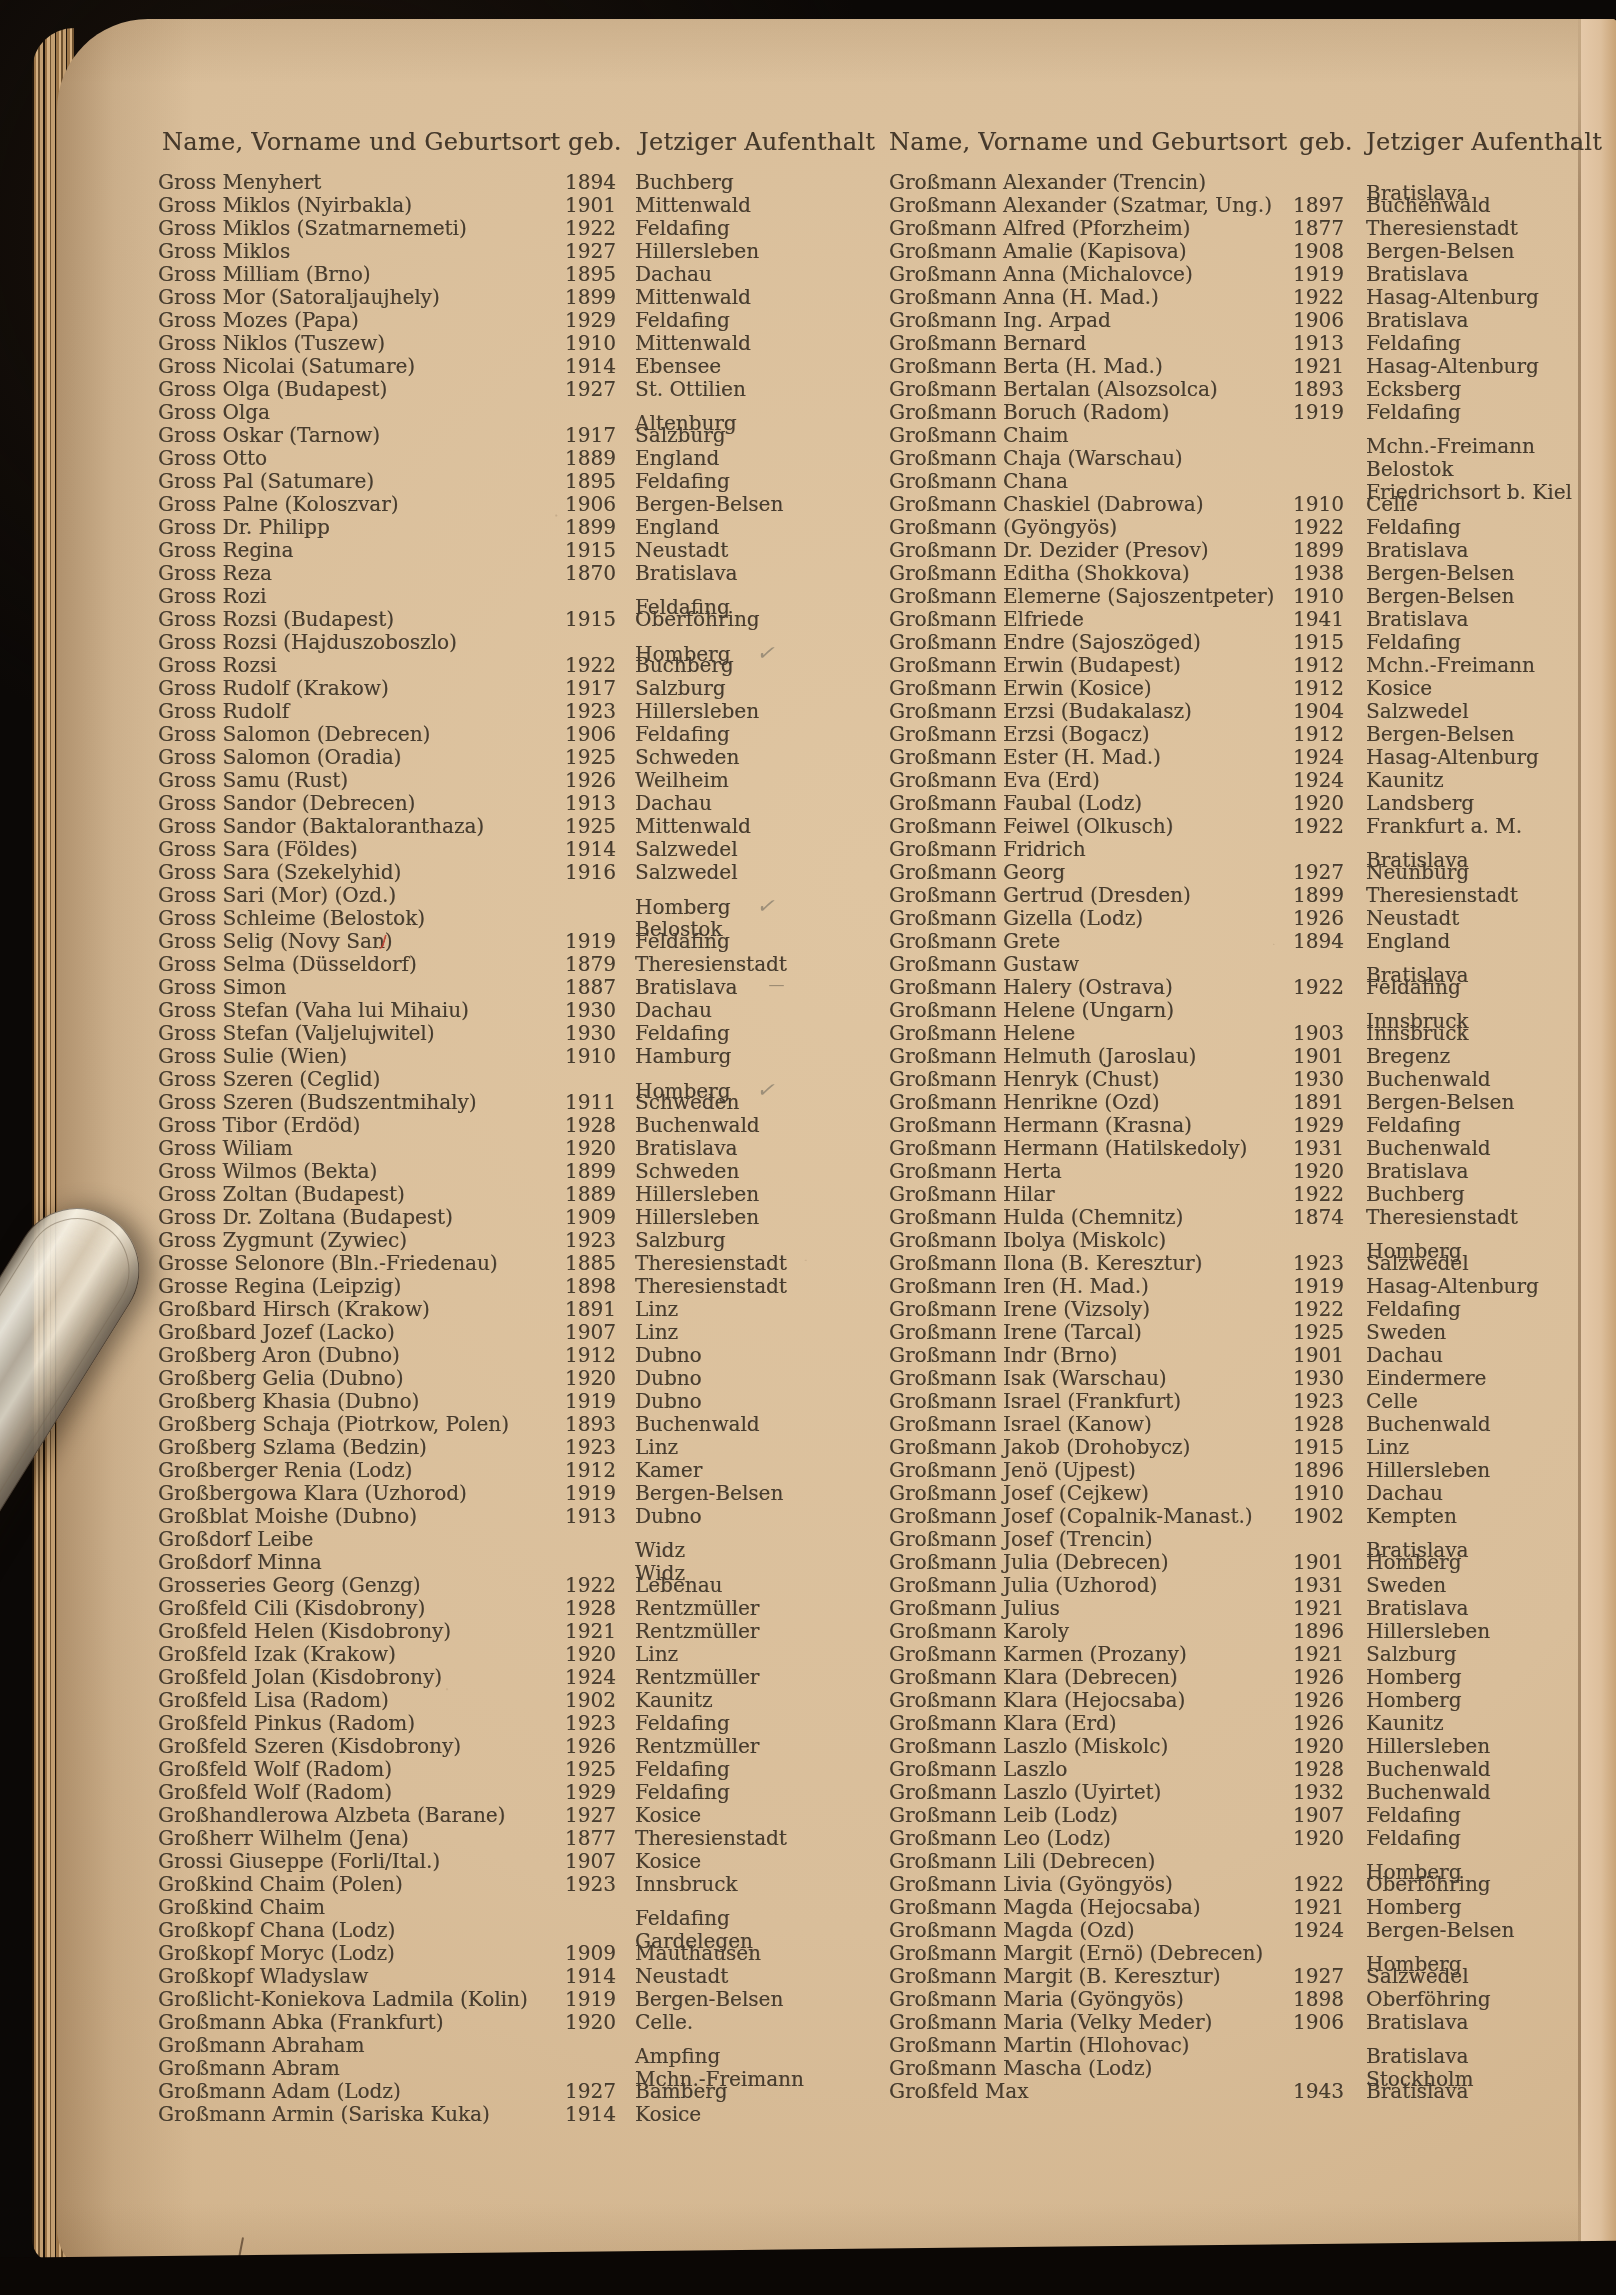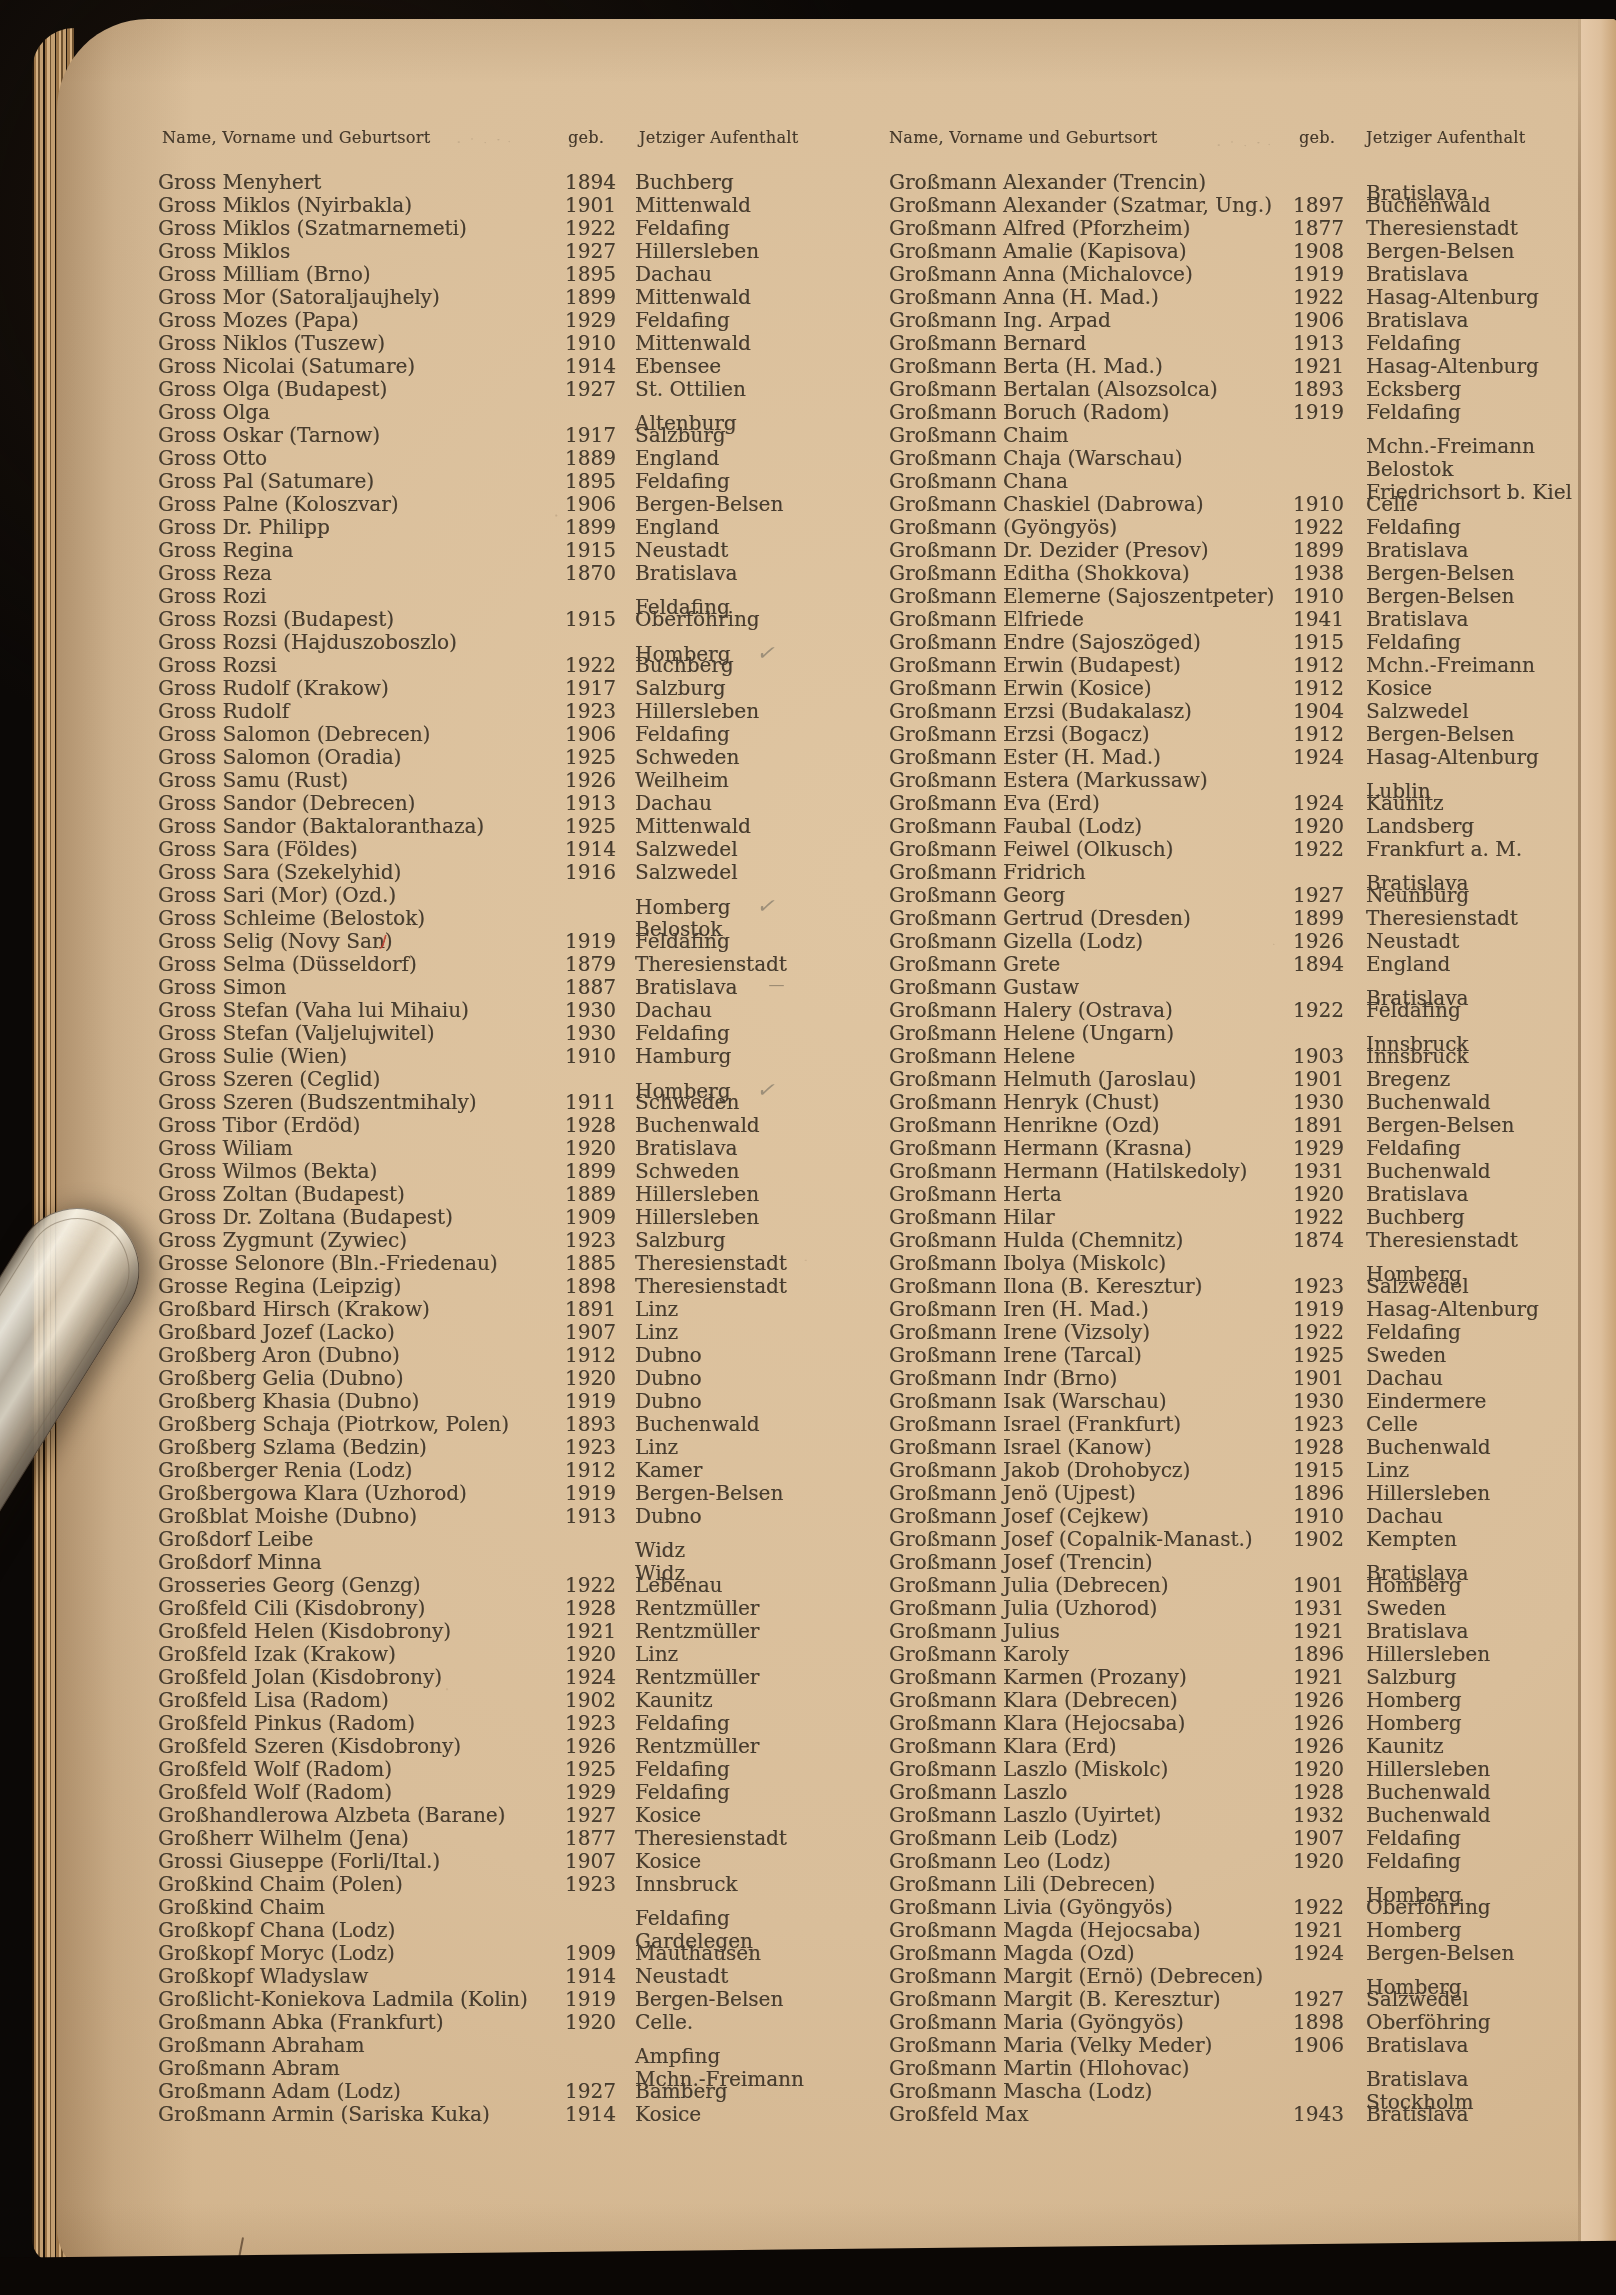--- a/index.html
+++ b/index.html
@@ -75,21 +75,21 @@
       rgba(74,63,50,0.95) 100%);
     border:1.6px solid rgba(58,48,38,0.55);
     box-shadow:6.5px 9.7px 24px rgba(18,10,4,0.45), inset 0 0 37px rgba(255,250,235,0.38);
   }
   .paperclip-rim{
     position:absolute;inset:9px;border-radius:55px;
     border:1.6px solid rgba(118,104,84,0.5);
   }
   
   .hdr{
-    position:absolute;top:128px;font-size:16px;color:#45392b;
+    position:absolute;top:128px;font-size:24px;color:#45392b;
     letter-spacing:0.3px;white-space:nowrap;
     text-shadow:0.3px 0.4px 0.6px rgba(70,58,44,.45);
   }
   .col{position:absolute;top:171px;}
   .row{
     display:grid;height:23px;position:relative;white-space:nowrap;
     font-size:20px;line-height:23px;color:#473c2e;
     text-shadow:0.3px 0.4px 0.6px rgba(71,61,48,.48);
   }
   #col-left .row{grid-template-columns:407px 70px auto;}
@@ -693,25 +693,20 @@
       <span class="cell c-name">Großmann Erzsi (Bogacz)</span>
       <span class="cell c-geb">1912</span>
       <span class="cell c-ort">Bergen-Belsen</span>
     </div>
     <div class="row">
       <span class="cell c-name">Großmann Ester (H. Mad.)</span>
       <span class="cell c-geb">1924</span>
       <span class="cell c-ort">Hasag-Altenburg</span>
     </div>
     <div class="row">
-      <span class="cell c-name">Großmann Estera (Markussaw)</span>
-      <span class="cell c-geb"></span>
-      <span class="cell c-ort lowered">Lublin</span>
-    </div>
-    <div class="row">
       <span class="cell c-name">Großmann Eva (Erd)</span>
       <span class="cell c-geb">1924</span>
       <span class="cell c-ort">Kaunitz</span>
     </div>
     <div class="row">
       <span class="cell c-name">Großmann Faubal (Lodz)</span>
       <span class="cell c-geb">1920</span>
       <span class="cell c-ort">Landsberg</span>
     </div>
     <div class="row">

